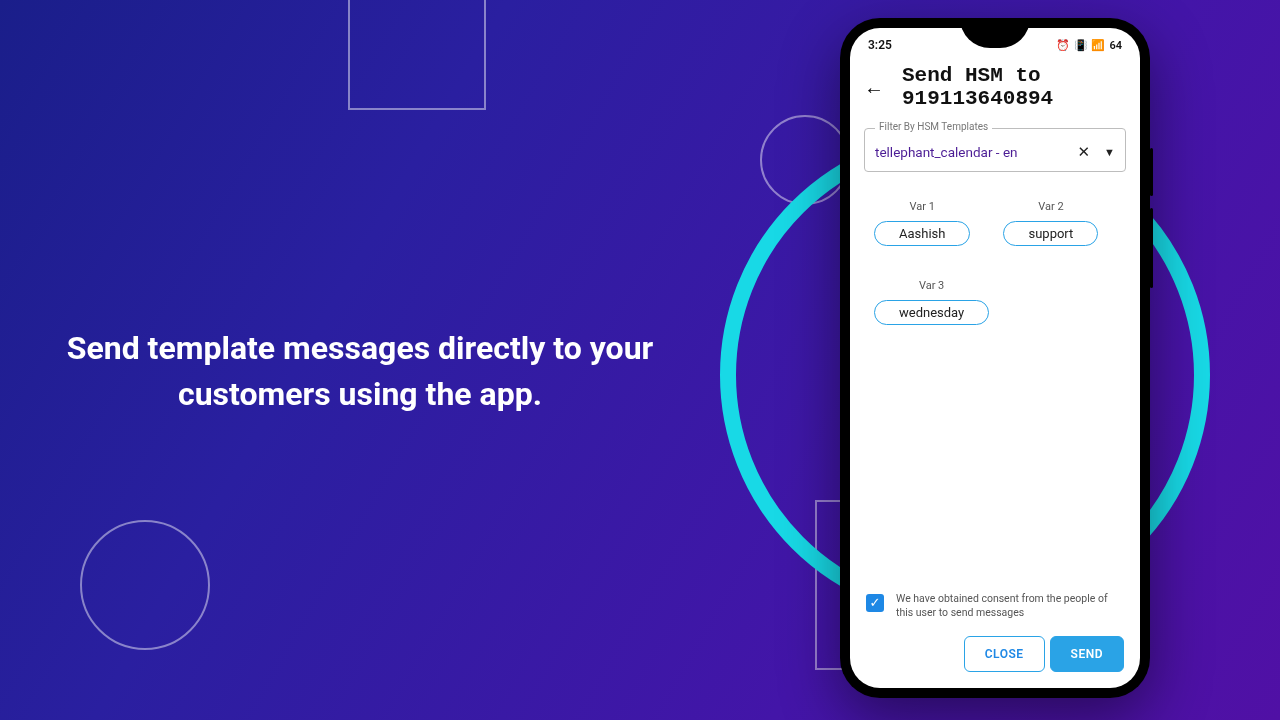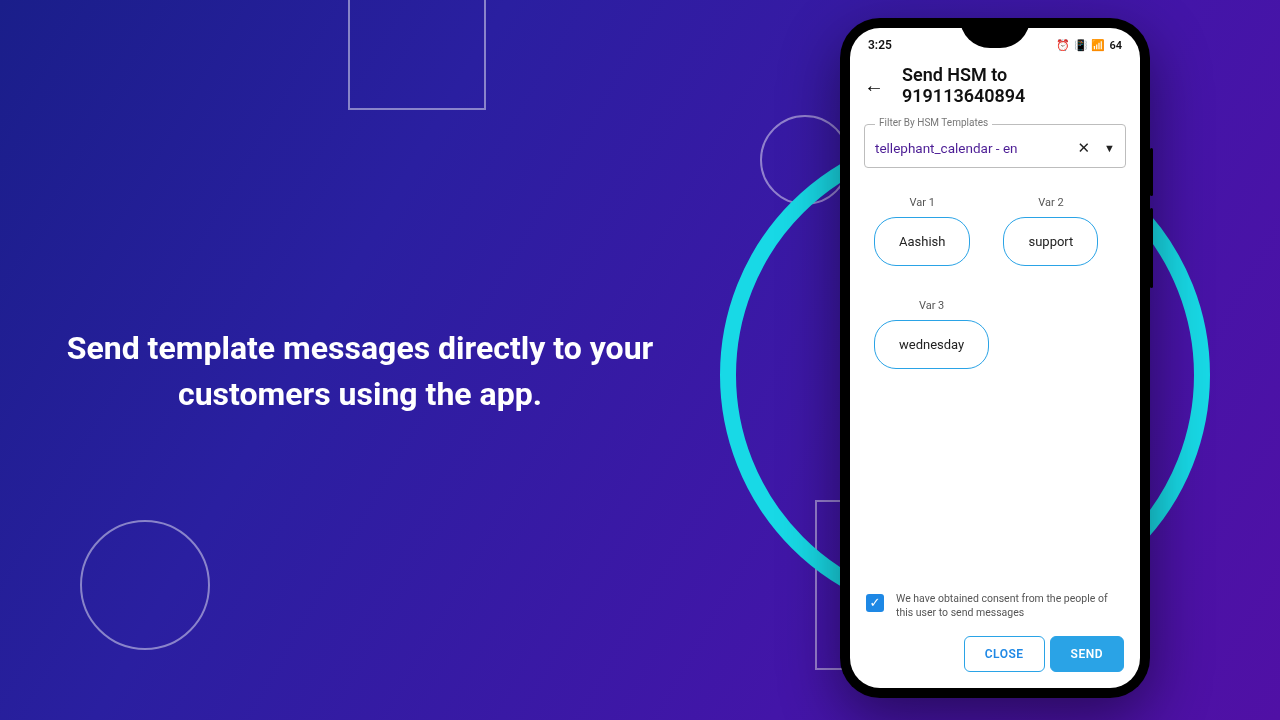--- a/index.html
+++ b/index.html
@@ -44,40 +44,40 @@
   .statusbar {
     display: flex; justify-content: space-between; align-items: center;
     padding: 10px 18px 4px 18px; font-size: 12px; font-weight: 600; color: #111;
   }
   .status-icons { display:flex; gap:4px; align-items:center; }
   .status-icons span { font-size: 11px; }
   .appbar {
     display: flex; align-items: center; gap: 18px; padding: 8px 14px 12px 14px;
   }
   .back-arrow { font-size: 20px; font-weight: 700; cursor: pointer; }
-  .appbar-title { font-size: 18px; font-weight: 600; color:#111; }
+  .appbar-title { font-size: 21px; font-weight: 600; color:#111;font-family:Liberation Mono, monospace; }
   .content { padding: 6px 14px 0 14px; }
   .field {
     position: relative; border: 1px solid #bdbdbd; border-radius: 4px;
     padding: 14px 10px 10px 10px; display: flex; align-items: center; justify-content: space-between;
   }
   .field-label {
     position: absolute; top: -8px; left: 10px; background: #fff; padding: 0 4px;
     font-size: 10px; color: #777;
   }
   .field-value { font-size: 13.5px; color: #4c1d95; }
   .field-actions { display:flex; gap:14px; align-items:center; }
   .x-icon, .caret-icon { font-size: 15px; color:#222; cursor:pointer; }
   .caret-icon { font-size: 11px; }
   .vars { display: flex; flex-wrap: wrap; gap: 33px; padding: 28px 10px 0 10px; }
   .var { display:flex; flex-direction:column; align-items:center; gap:8px; }
   .var-label { font-size: 11px; color:#555; }
   .pill {
     border: 1.5px solid #2aa3e6; color:#222; border-radius: 22px;
-    padding: 16px 24px; font-size: 13px; min-width: 90px; text-align:center;
+    padding: 4px 24px; font-size: 13px; min-width: 90px; text-align:center;
   }
   .bottom {
     position: absolute; left:0; right:0; bottom: 0; padding: 0 16px 16px 16px;
   }
   .consent { display:flex; align-items:flex-start; gap:12px; margin-bottom: 16px; }
   .checkbox {
     width: 18px; height: 18px; background: #1e88e5; border-radius: 3px;
     display:flex; align-items:center; justify-content:center; color:#fff; font-size:13px; flex-shrink:0;
     margin-top:2px;
   }

